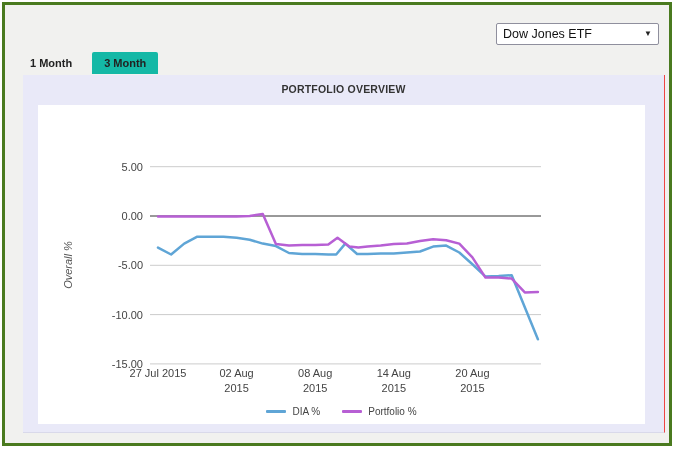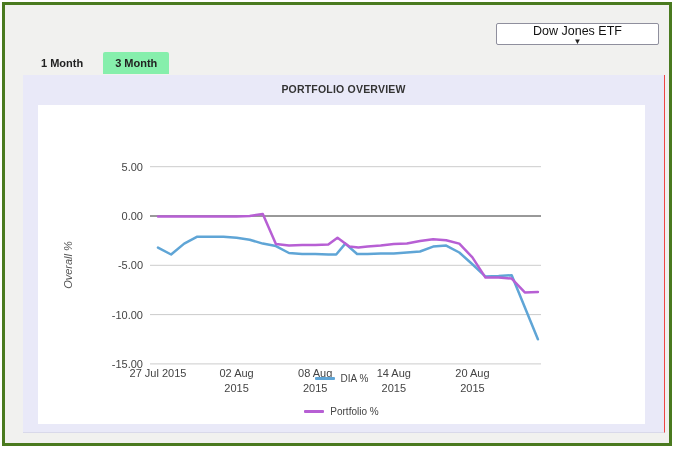--- a/index.html
+++ b/index.html
@@ -10,52 +10,52 @@
   }
   .frame{
     position:absolute;left:2px;top:2px;width:670px;height:444px;
     border:3px solid #4a7a1f;background:#f1f1ef;box-sizing:border-box;
   }
   
   .select-box{
     position:absolute;top:18px;right:10px;width:163px;height:22px;
     background:#ffffff;border:1px solid #8f8f9d;border-radius:2px;
     display:flex;align-items:center;justify-content:space-between;
-    padding:0 6px;box-sizing:border-box;cursor:default;flex-direction:column;
+    padding:0 6px;box-sizing:border-box;cursor:default;
   }
   .select-box .val{font-size:12.5px;color:#111;}
   .select-box .arrow{font-size:8px;color:#222;line-height:1;}
   
-  .tabs{position:absolute;left:24px;top:47px;display:flex;gap:8px;}
+  .tabs{position:absolute;left:13px;top:47px;display:flex;gap:8px;}
   .tab{
     padding:5px 12px;font-size:11px;font-weight:bold;color:#222;
     border-radius:2px 2px 0 0;cursor:pointer;
   }
-  .tab.active{background:#86efac;padding-left:12px;}
+  .tab.active{background:#14b8a6;padding-left:12px;}
   
   .panel{
     position:absolute;left:18px;top:70px;width:642px;height:358px;
     background:#e9e9f8;border-right:1px solid #ef4444;border-bottom:1px solid #d9d9ea;
     box-sizing:border-box;
   }
   .panel-title{
     margin-top:8px;text-align:center;font-size:10.5px;font-weight:bold;
     color:#333;letter-spacing:.2px;
   }
   .chart-box{
     position:absolute;left:15px;top:30px;width:607px;height:319px;background:#ffffff;
   }
   .ylabel{
     position:absolute;left:30px;top:160px;transform:translate(-50%,-50%) rotate(-90deg);
     font-size:11px;font-style:italic;color:#555;white-space:nowrap;
   }
   svg text{font-family:"Liberation Sans","DejaVu Sans",sans-serif;}
   .legend{
     position:absolute;left:0;right:0;bottom:7px;display:flex;
-    justify-content:center;align-items:center;gap:22px;flex-direction:column;
+    justify-content:center;align-items:center;gap:22px;
   }
   .legend-item{display:flex;align-items:center;gap:6px;}
   .legend-swatch{width:20px;height:3px;border-radius:1px;}
   .legend-label{font-size:10px;color:#444;}
 </style>
 </head>
 <body>
 
 <div class="frame">
 

